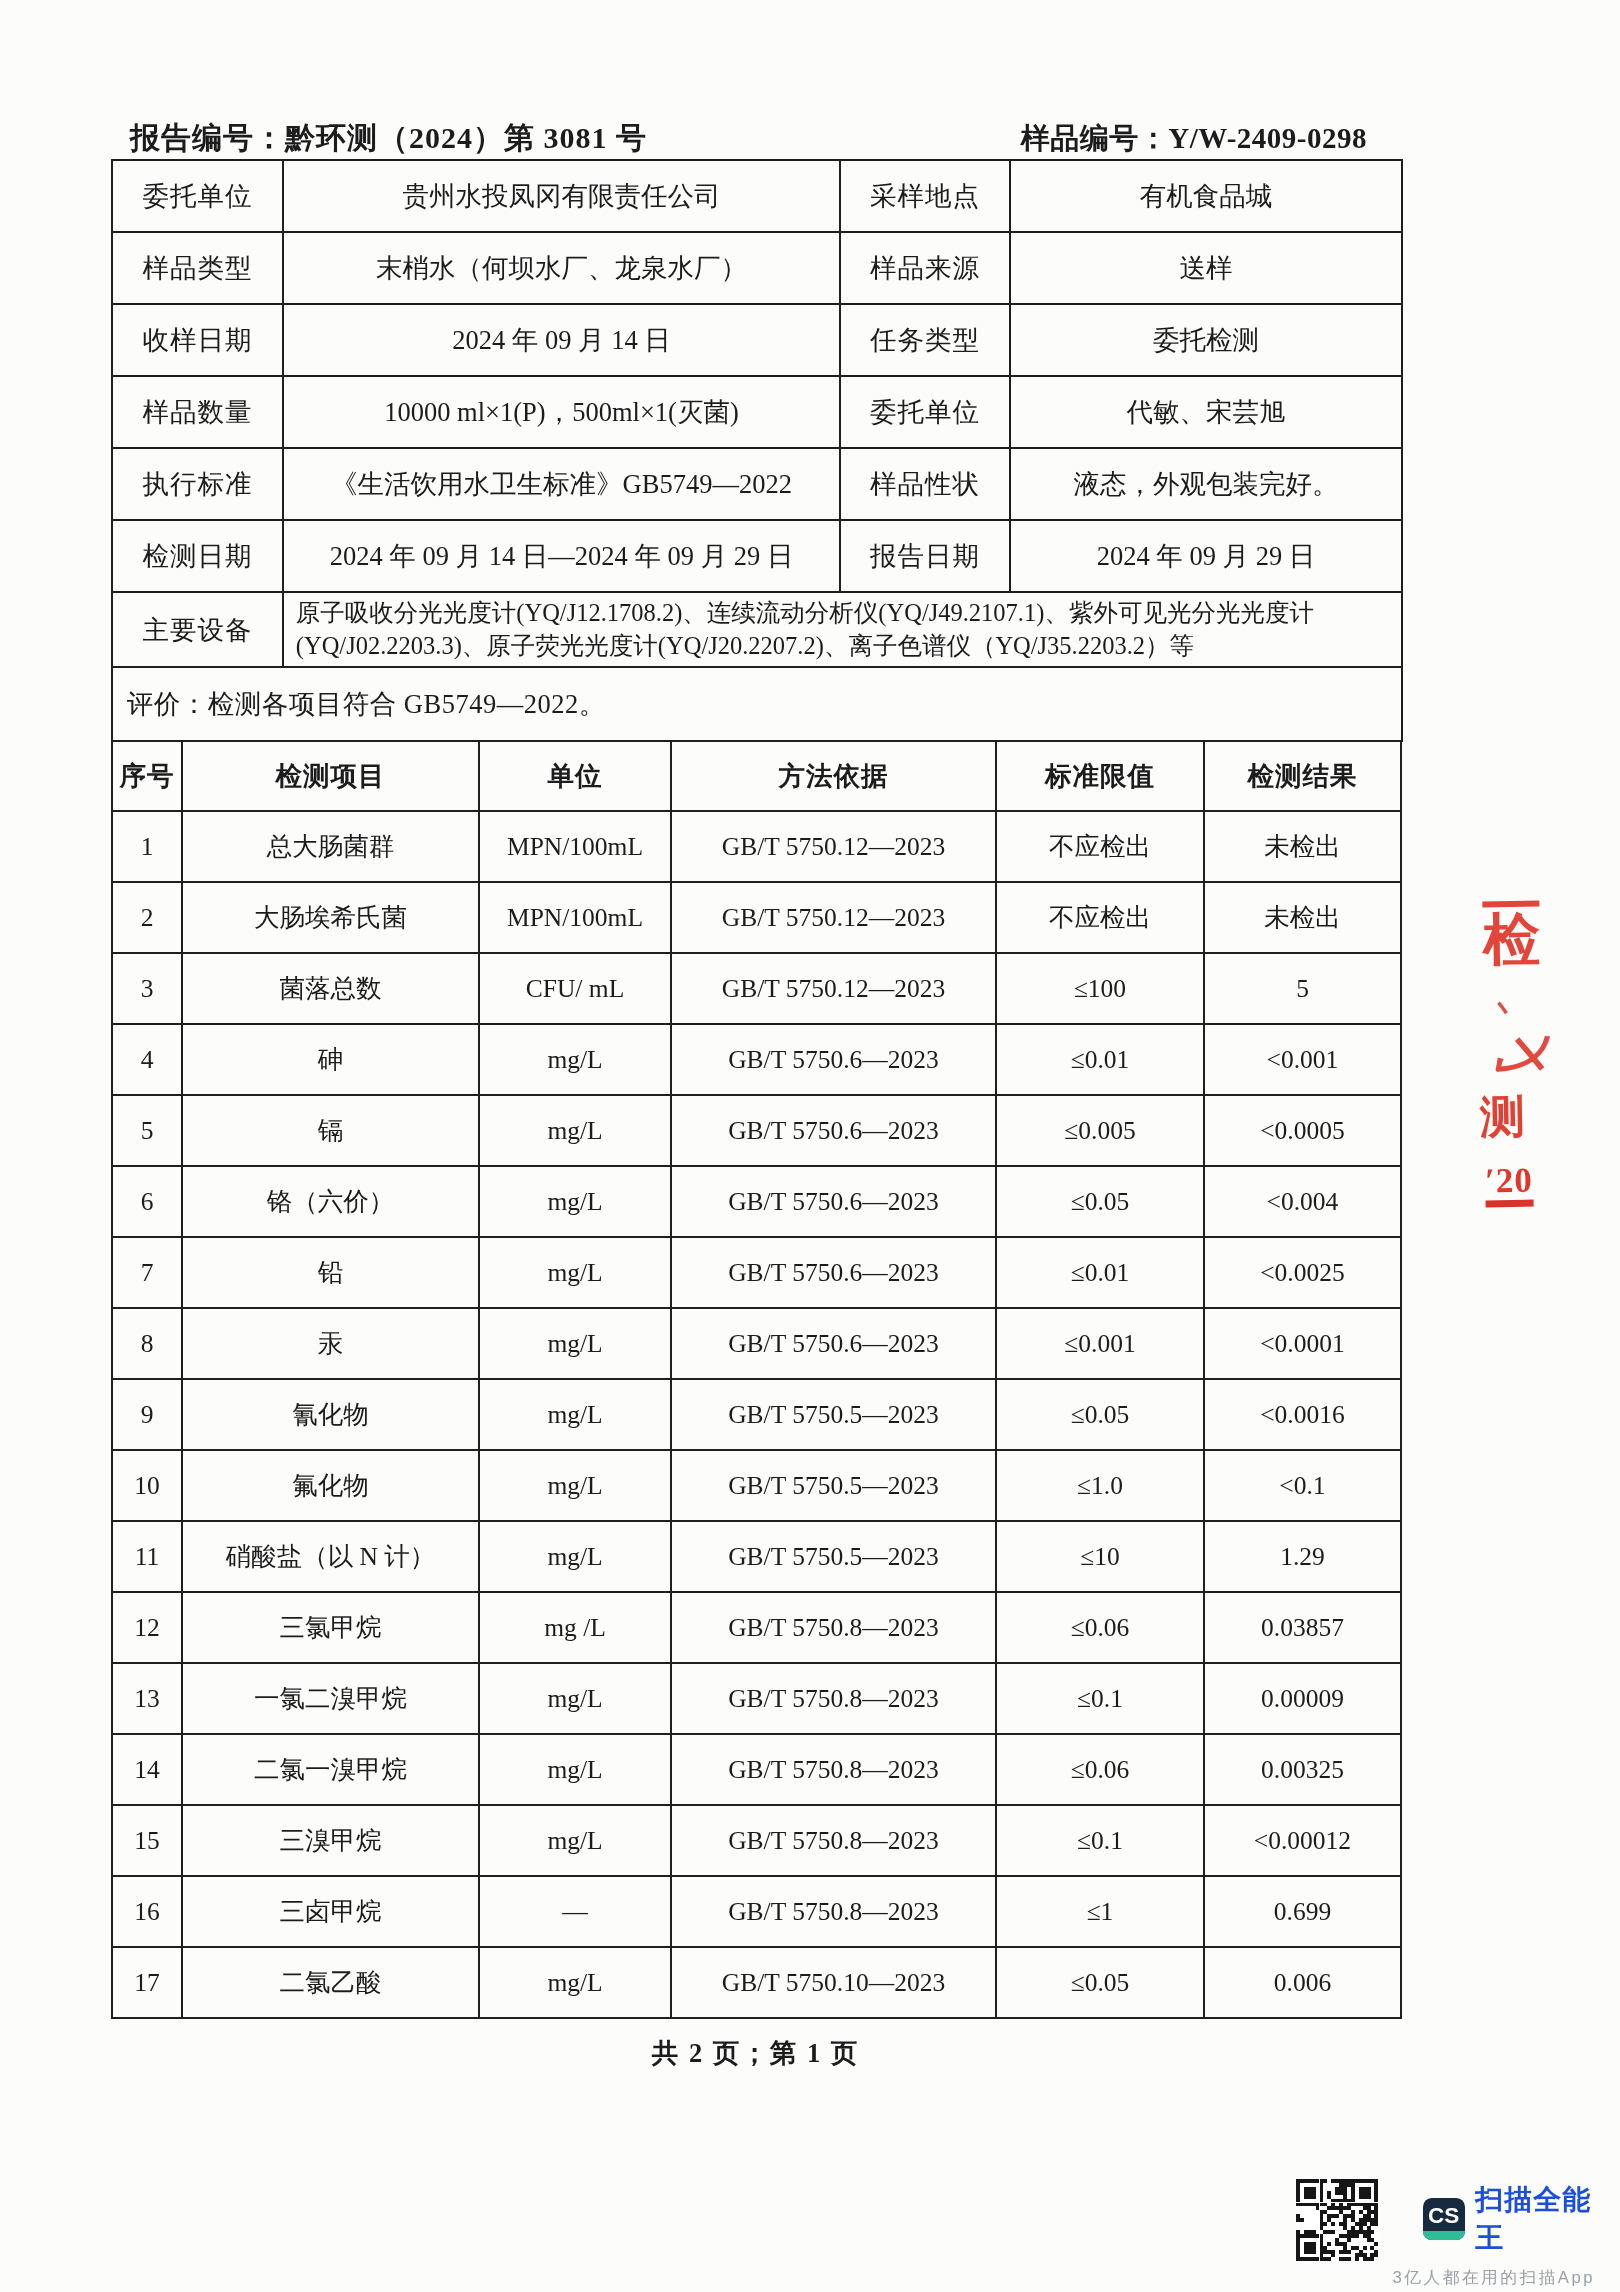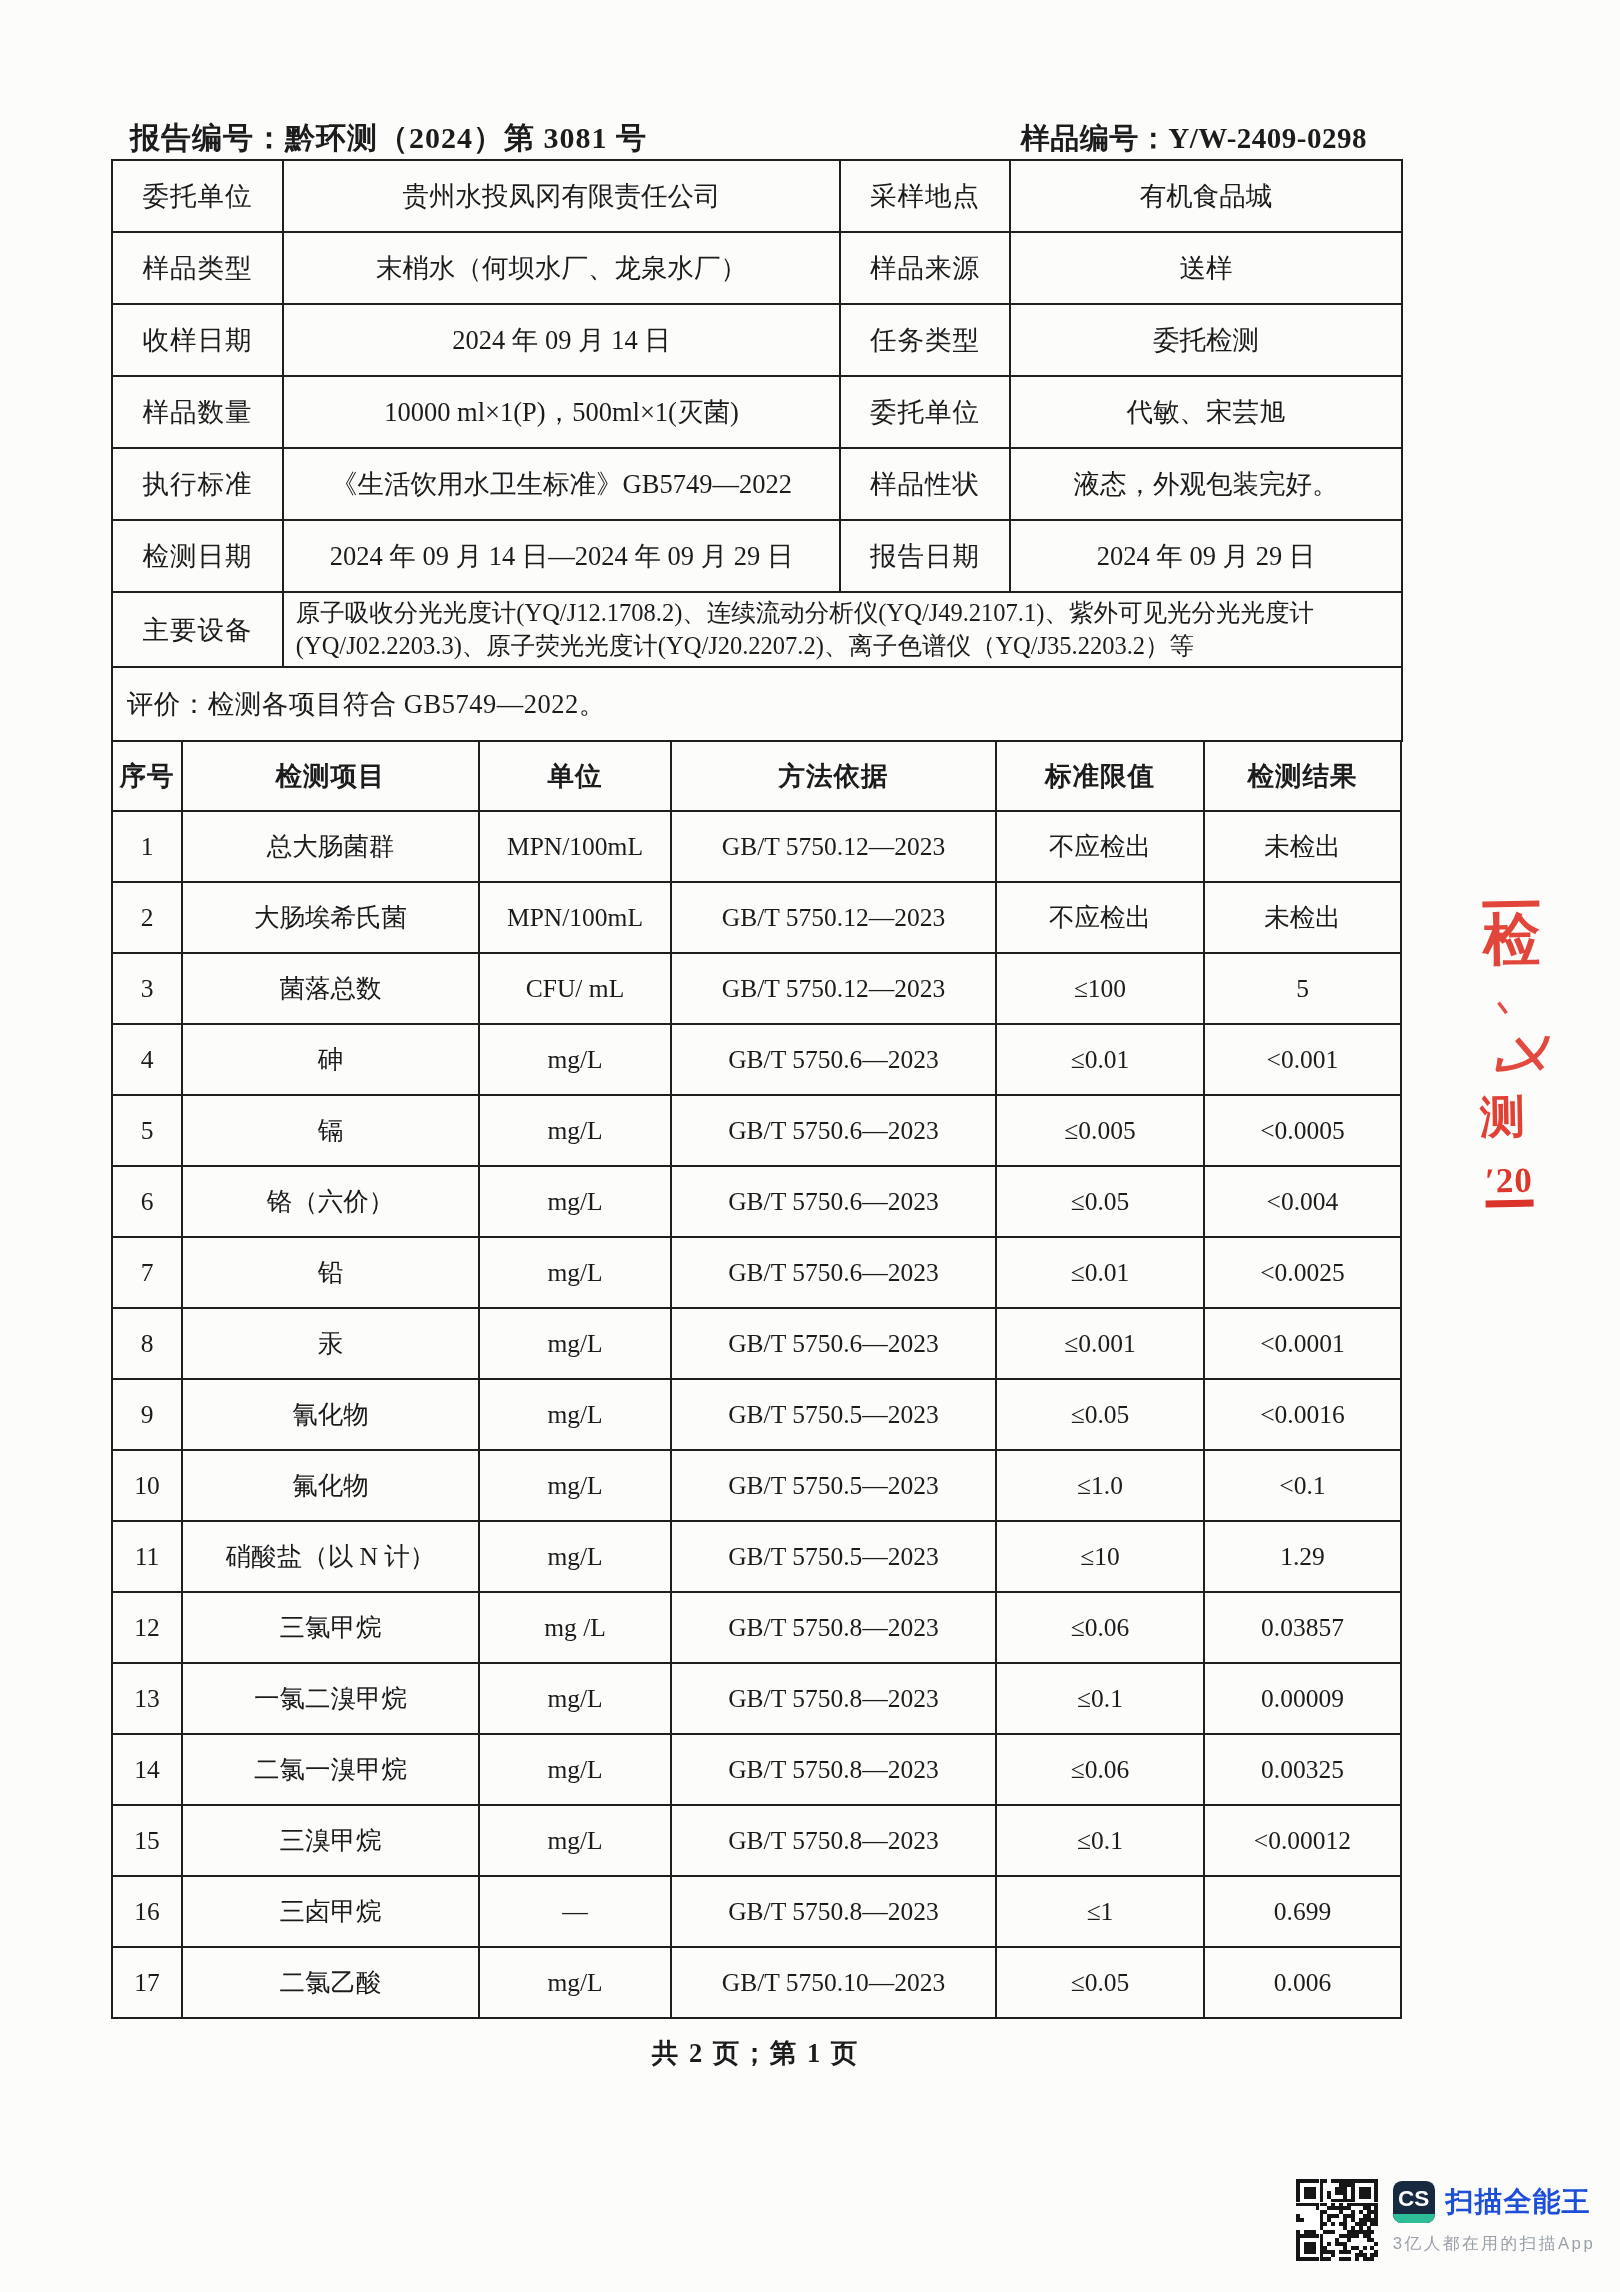--- a/index.html
+++ b/index.html
@@ -81,21 +81,21 @@
 
   
   .scan-badge {
     position:absolute; left:1296px; top:2179px;
     display:flex; gap:14.7px; align-items:flex-start;
     font-family:"Liberation Sans",sans-serif;
   }
   .qr { position:relative; width:82px; height:82px; background:#ffffff; }
   .qr i { position:absolute; width:3.9px; height:3.9px; background:#161616; }
   .badge-right { padding-top:2px; }
-  .badge-top { display:flex; align-items:center; gap:10.8px; }
+  .badge-top { display:flex; align-items:center; gap:10.8px;margin-left:30px; }
   .cs-logo {
     width:42px; height:42px; background:#182a40; border-radius:8.8px;
     position:relative; overflow:hidden;
     display:flex; align-items:center; justify-content:center;
     flex:0 0 auto;
   }
   .cs-logo span {
     color:#fff; font-weight:bold; font-size:22.5px; margin-top:-6.9px;
     font-family:"Liberation Sans",sans-serif;
   }

